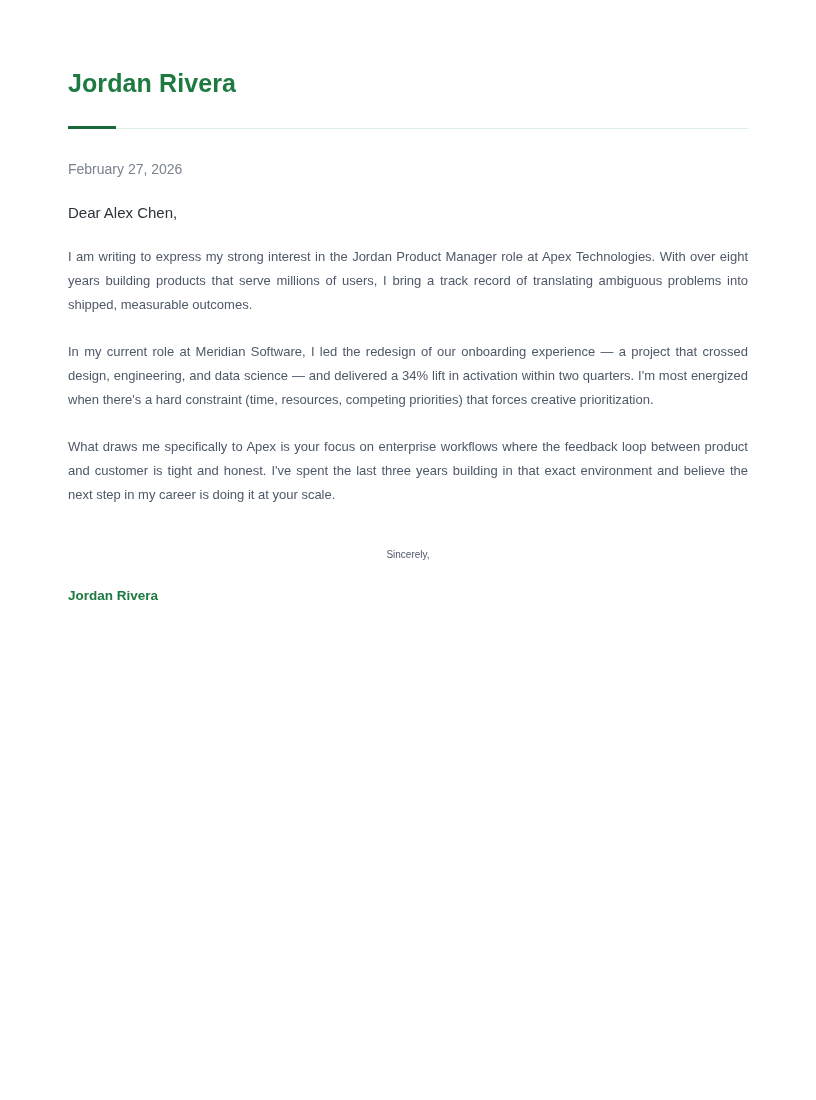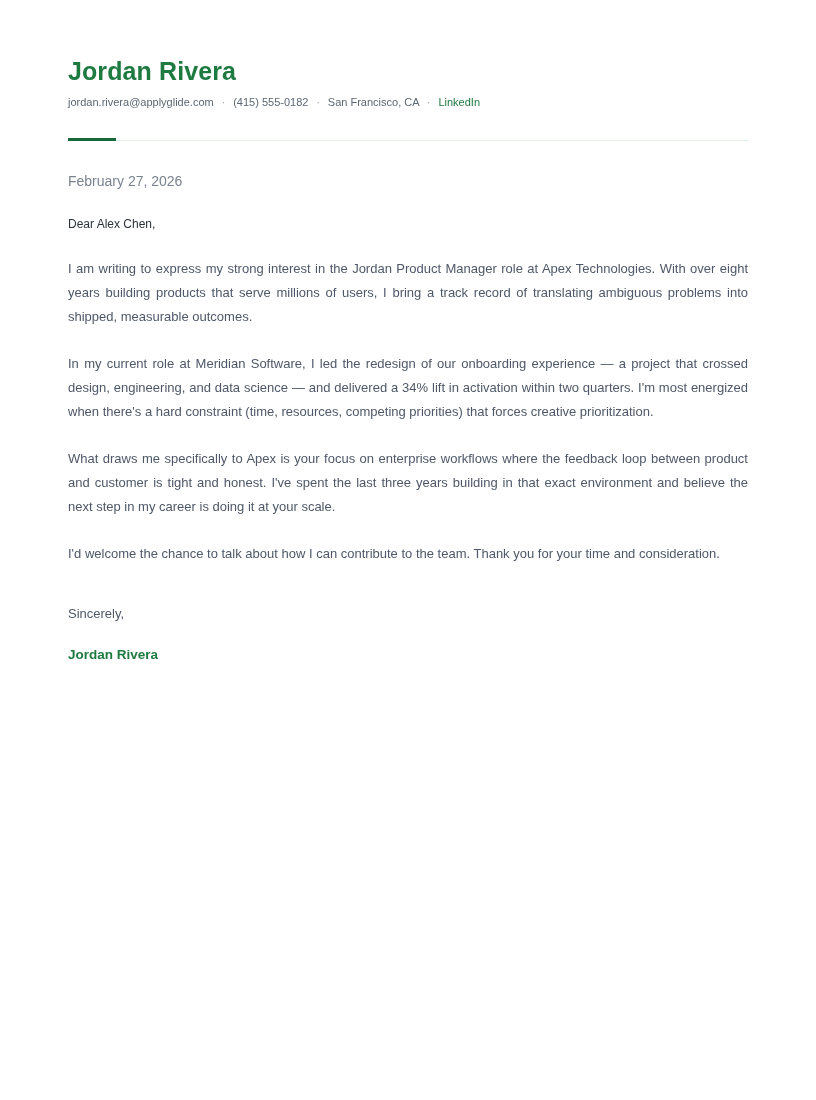--- a/index.html
+++ b/index.html
@@ -20,21 +20,21 @@
     position: relative;
     width: 816px;
     height: 1100px;
     background: #ffffff;
     box-sizing: border-box;
   }
 
   .sheet {
     position: absolute;
     left: 68px;
-    top: 0;
+    top: 12px;
     width: 680px;
   }
 
   
   .letterhead {
     padding-top: 56px;
   }
 
   .name-title {
     font-size: 25px;
@@ -95,86 +95,77 @@
 
   .letter-date {
     font-size: 14px;
     line-height: 16px;
     color: #7a838f;
     margin: 0;
   }
 
   .salutation {
     margin: 26px 0 0 0;
-    font-size: 12px;
+    font-size: 15px;
     line-height: 19px;
     color: #2c323a;
   }
 
   .para {
     margin: 23px 0 0 0;
     font-size: 13px;
     line-height: 24px;
     color: #4e5868;
     text-align: justify;
     text-justify: inter-word;
   }
 
   .closing {
     margin: 38px 0 0 0;
-    font-size: 13px;
+    font-size: 10px;
     line-height: 19px;
     color: #4e5868;
+    text-align: center;
   }
 
   .signature {
     margin: 22px 0 0 0;
     font-size: 13.5px;
     line-height: 19px;
     font-weight: bold;
     color: #1d7a40;
   }
 </style>
 </head>
 <body>
 
 <div class="page">
   <div class="sheet">
 
     <header class="letterhead">
       <h1 class="name-title">Jordan Rivera</h1>
 
-      <div class="contact-line">
-        <span class="contact-item">jordan.rivera@applyglide.com</span>
-        <span class="contact-sep">·</span>
-        <span class="contact-item">(415) 555-0182</span>
-        <span class="contact-sep">·</span>
-        <span class="contact-item">San Francisco, CA</span>
-        <span class="contact-sep">·</span>
-        <a class="contact-link" href="#">LinkedIn</a>
-      </div>
 
       <div class="divider-wrap">
         <div class="divider-rule"></div>
         <div class="divider-accent"></div>
       </div>
     </header>
 
     <section class="letter-body">
       <p class="letter-date">February 27, 2026</p>
 
       <p class="salutation">Dear Alex Chen,</p>
 
       <p class="para">I am writing to express my strong interest in the Jordan Product Manager role at Apex Technologies. With over eight years building products that serve millions of users, I bring a track record of translating ambiguous problems into shipped, measurable outcomes.</p>
 
       <p class="para">In my current role at Meridian Software, I led the redesign of our onboarding experience — a project that crossed design, engineering, and data science — and delivered a 34% lift in activation within two quarters. I'm most energized when there's a hard constraint (time, resources, competing priorities) that forces creative prioritization.</p>
 
       <p class="para">What draws me specifically to Apex is your focus on enterprise workflows where the feedback loop between product and customer is tight and honest. I've spent the last three years building in that exact environment and believe the next step in my career is doing it at your scale.</p>
 
-      <p class="para">I'd welcome the chance to talk about how I can contribute to the team. Thank you for your time and consideration.</p>
 
       <p class="closing">Sincerely,</p>
 
       <p class="signature">Jordan Rivera</p>
     </section>
 
   </div>
 </div>
 
 </body></html>

